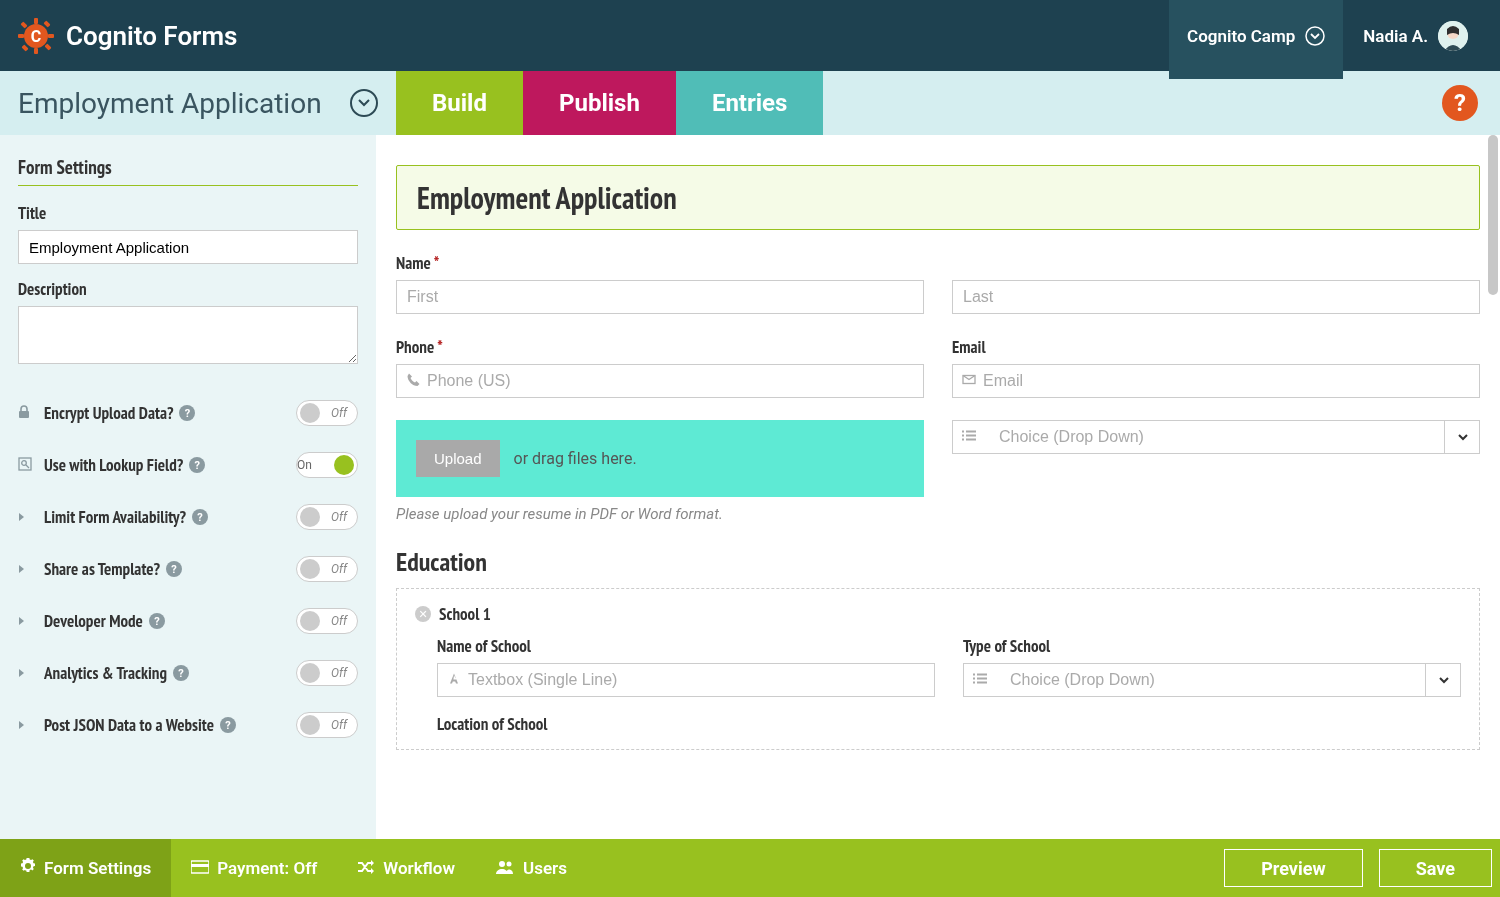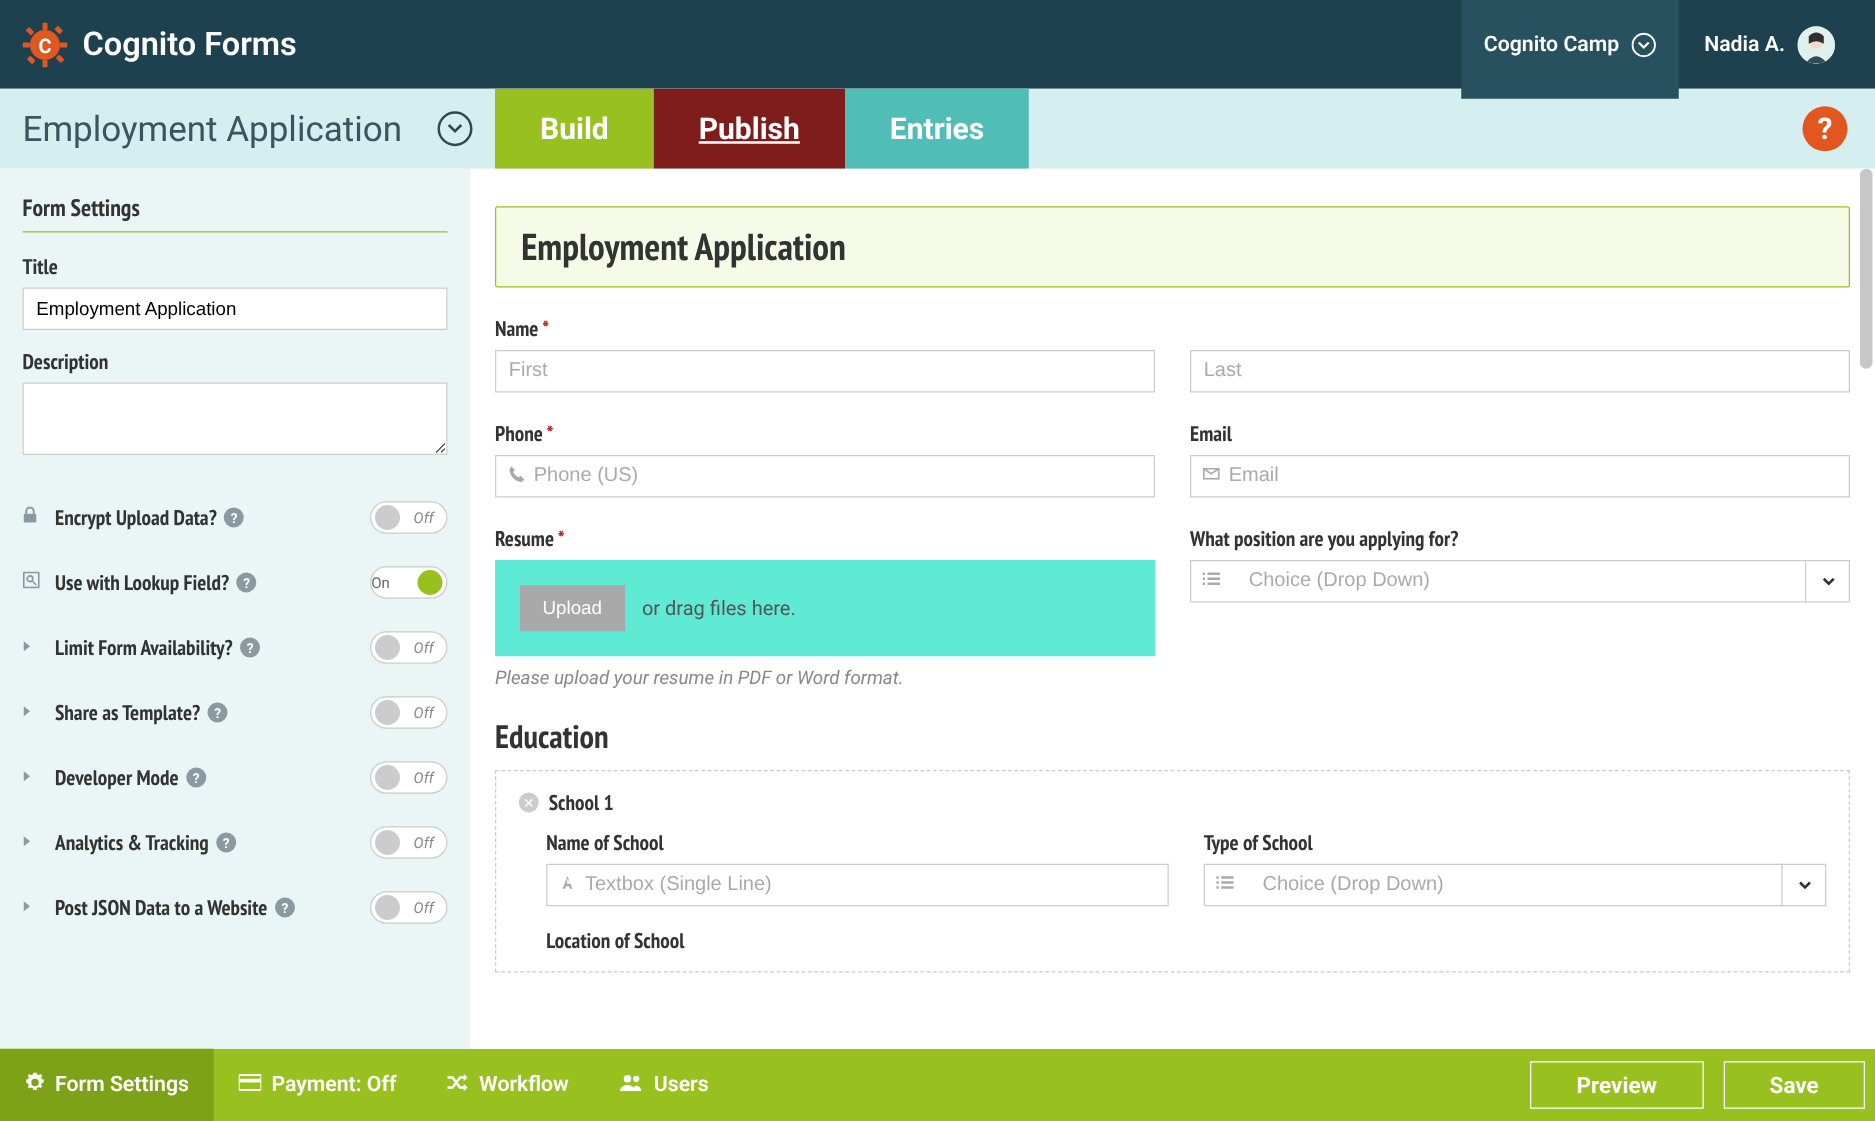--- a/index.html
+++ b/index.html
@@ -14,21 +14,21 @@
 .user-area { display: flex; align-items: center; gap: 10px; padding: 0 14px 0 20px; font-size: 17px; font-weight: 600; }
 .avatar { width: 30px; height: 30px; border-radius: 50%; background: #e5f3f1; display: flex; align-items: center; justify-content: center; overflow: hidden; }
 
 .subheader { background: #d5eef0; height: 64px; display: flex; align-items: stretch; }
 .form-name-area { width: 396px; display: flex; align-items: center; padding: 0 18px; gap: 12px; }
 .form-name { font-size: 28px; color: #3a5560; font-weight: 400; flex: 0 0 auto; }
 .form-name-dd { margin-left: auto; width: 28px; height: 28px; border: 2px solid #2d4a55; border-radius: 50%; display: flex; align-items: center; justify-content: center; cursor: pointer; }
 .tabs { display: flex; text-align: center; }
 .tab { padding: 0 36px; display: flex; align-items: center; font-size: 24px; font-weight: 700; color: #fff; cursor: pointer; }
 .tab-build { background: #98c11f; }
-.tab-publish { background: #7f1d1d; text-decoration: underline; }
+.tab-publish { background: #be185d; }
 .tab-entries { background: #50bdb7; }
 .help-btn { margin-left: auto; margin-right: 22px; align-self: center; width: 36px; height: 36px; border-radius: 50%; background: #e2571f; color: #fff; font-size: 24px; font-weight: 700; display: flex; align-items: center; justify-content: center; cursor: pointer; }
 
 .main { display: flex; height: calc(897px - 71px - 64px - 58px); }
 .sidebar { width: 376px; background: #eaf5f6; padding: 20px 18px 10px 18px; overflow-y: auto; }
 .sidebar h2 { font-size: 19px; font-weight: 700; color: #333; margin-bottom: 6px; font-family: "PT Sans Narrow", Arial Narrow, Arial, sans-serif; }
 .sidebar-underline { height: 1px; background: #98c11f; margin-bottom: 16px; }
 .sidebar label.fld { display: block; font-size: 17px; font-weight: 700; color: #333; margin-bottom: 6px; font-family: "PT Sans Narrow", Arial Narrow, Arial, sans-serif; }
 .sidebar input[type=text] { width: 100%; height: 34px; border: 1px solid #ccc; padding: 4px 10px; font-size: 15px; background: #fff; }
 .sidebar textarea { width: 100%; height: 58px; border: 1px solid #ccc; padding: 6px 10px; font-size: 15px; background: #fff; resize: both; }
@@ -286,29 +286,27 @@
                 <path d="M1 3l6 4 6-4"></path>
               </svg>
           </span>
           <input class="text-input" placeholder="Email" style="">
         </div>
       </div>
     </div>
 
     <div class="row">
       <div class="col">
-        <div class="field-label"><span>Resume</span> <span class="req">*</span></div>
         <div class="upload-box">
           <button class="upload-btn">Upload</button>
           <span class="upload-hint">or drag files here.</span>
         </div>
         <div class="help-text">Please upload your resume in PDF or Word format.</div>
       </div>
       <div class="col">
-        <div class="field-label">What position are you applying for?</div>
         <div class="select-wrap">
           <span class="input-icon">
             <svg width="14" height="14" viewBox="0 0 14 14" fill="#aaa">
                 <rect x="0" y="2" width="2" height="2"></rect>
                 <rect x="4" y="2" width="10" height="2"></rect>
                 <rect x="0" y="6" width="2" height="2"></rect>
                 <rect x="4" y="6" width="10" height="2"></rect>
                 <rect x="0" y="10" width="2" height="2"></rect>
                 <rect x="4" y="10" width="10" height="2"></rect>
               </svg>

